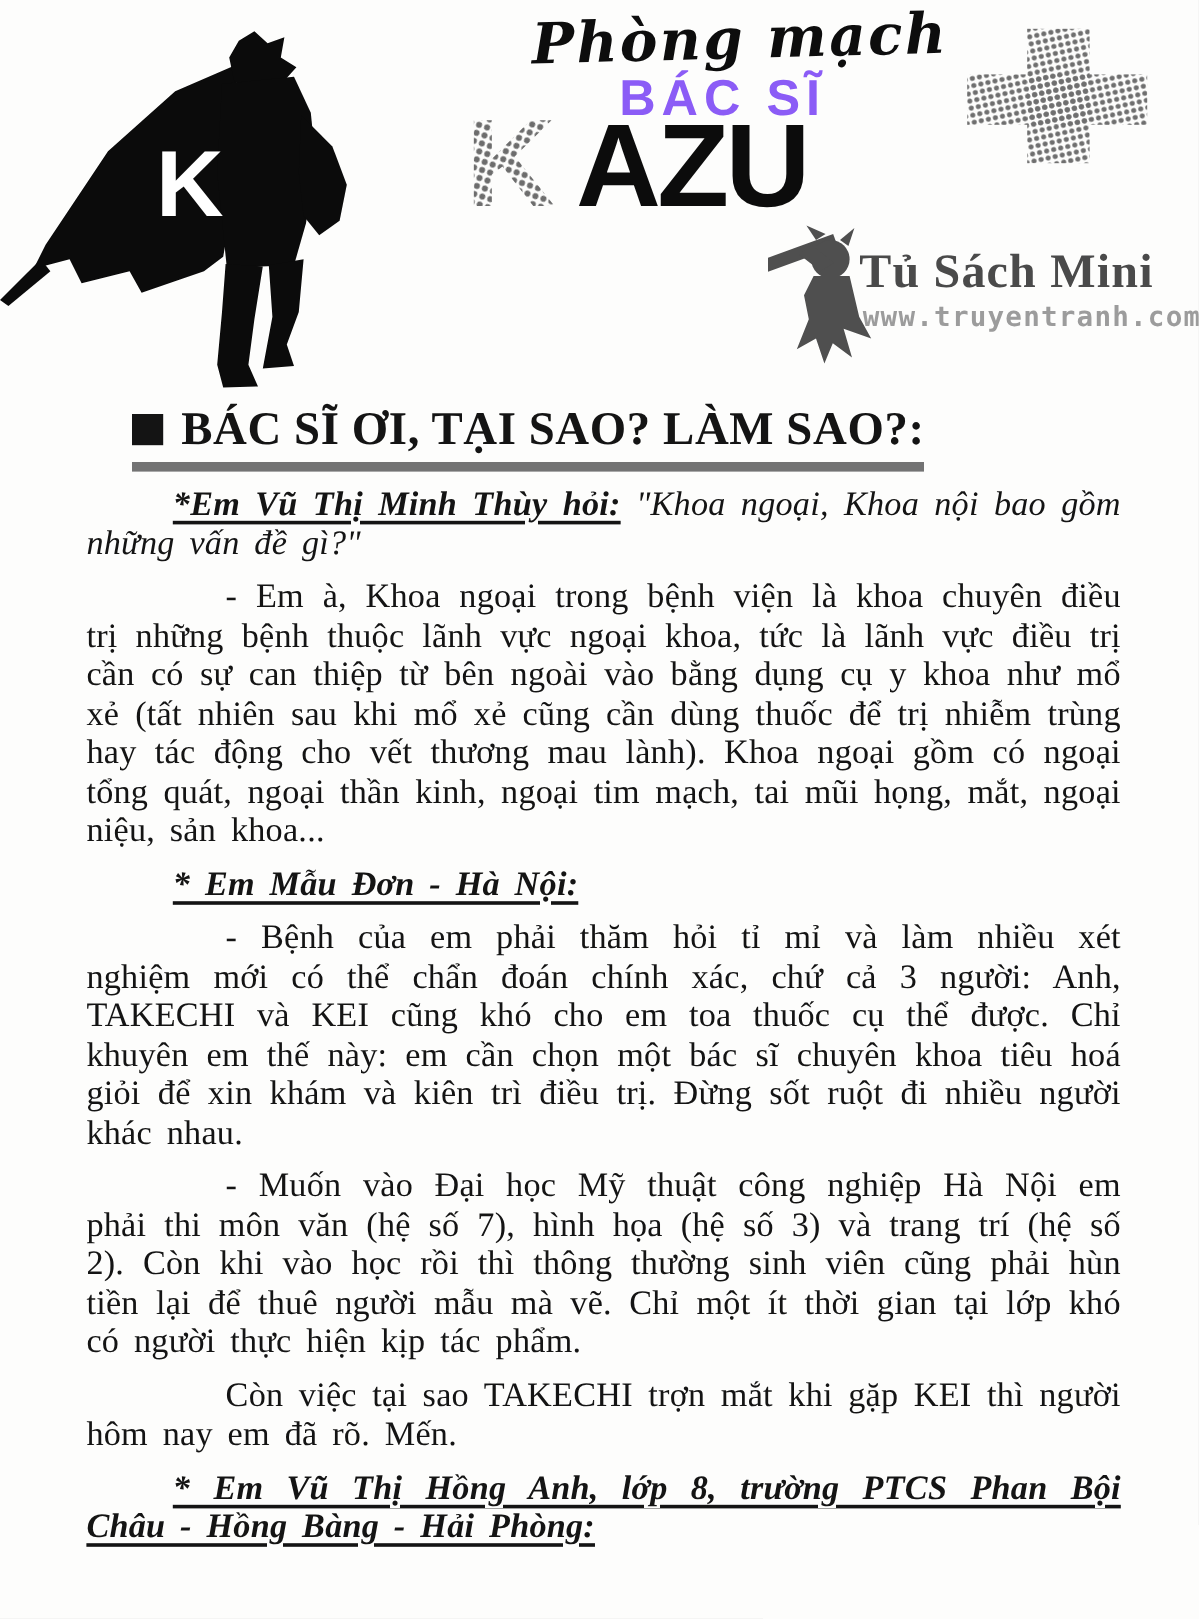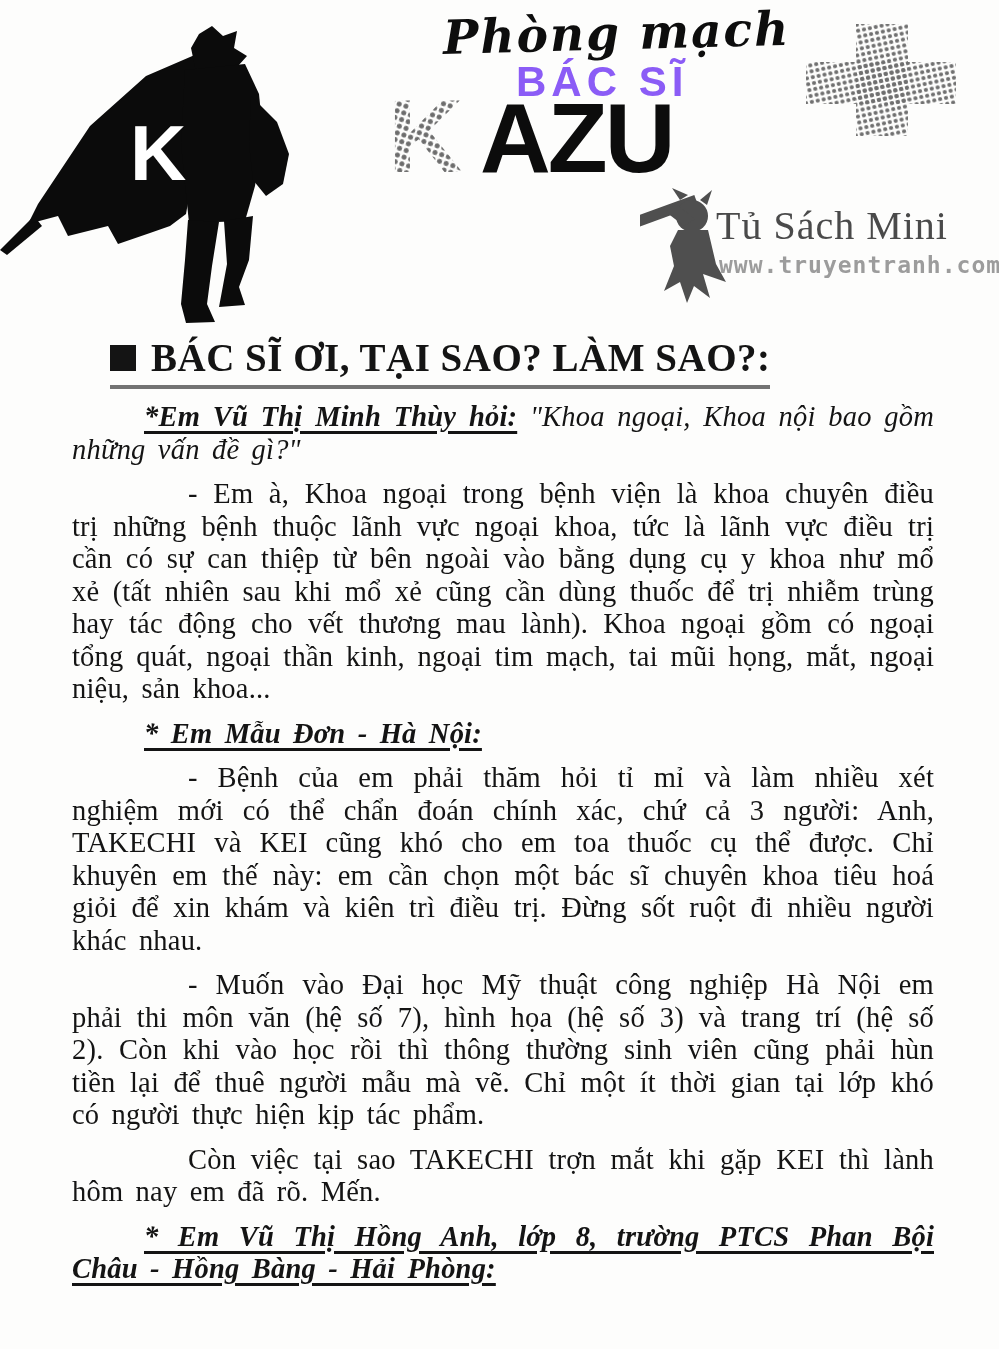--- a/index.html
+++ b/index.html
@@ -22,35 +22,35 @@
     position:absolute; left:516px; top:58px;
     font-family:"Liberation Sans", sans-serif; font-weight:900;
     font-size:42px; letter-spacing:5px; color:#8b5cf6; white-space:nowrap;
   }
   .kazu-svg { position:absolute; left:388px; top:82px; }
   .cross-svg { position:absolute; left:798px; top:22px; }
   .publisher { position:absolute; left:640px; top:186px; width:350px; height:120px; }
   .mascot-svg { position:absolute; left:0; top:0; }
   .pub-name {
     position:absolute; left:76px; top:16px;
-    font-family:"Liberation Serif", serif; font-weight:normal;
+    font-family:"Liberation Serif", serif; font-weight:bold;
     font-size:40px; color:#4a4a4a; white-space:nowrap; letter-spacing:1px;
   }
   .pub-site {
     position:absolute; left:79px; top:66px;
     font-family:"DejaVu Sans Mono", monospace; font-weight:bold;
     font-size:23px; color:#9c9c9c; letter-spacing:1px; white-space:nowrap;
   }
 
   
   .content { position:absolute; left:60px; top:336px; width:886px; }
   h2.heading { margin:0 0 9px 50px; font-size:39px; line-height:44px;
     font-weight:bold; letter-spacing:0.5px; }
   .hwrap { display:inline-flex; align-items:center; gap:15px;
-    border-bottom:4px solid #737373; padding-bottom:5px;text-align:right; }
+    border-bottom:8px solid #737373; padding-bottom:5px;text-align:right; }
   .sq { width:26px; height:26px; background:#141414; display:inline-block; flex:0 0 auto; }
 
   .content p { margin:12px; font-size:28.5px; line-height:32.5px;
     text-align:justify; word-spacing:5px; letter-spacing:0.2px; }
   p.a { text-indent:116px; }
   p.q { font-weight:bold; font-style:italic; text-indent:72px; }
   .ql { text-decoration:underline; text-decoration-thickness:3px; text-underline-offset:5px; }
   .qq { font-weight:normal; font-style:italic; }
 </style>
 </head>
@@ -134,20 +134,20 @@
     </p>
 
     <p class="a">- Em à, Khoa ngoại trong bệnh viện là khoa chuyên điều trị những bệnh thuộc lãnh vực ngoại khoa, tức là lãnh vực điều trị cần có sự can thiệp từ bên ngoài vào bằng dụng cụ y khoa như mổ xẻ (tất nhiên sau khi mổ xẻ cũng cần dùng thuốc để trị nhiễm trùng hay tác động cho vết thương mau lành). Khoa ngoại gồm có ngoại tổng quát, ngoại thần kinh, ngoại tim mạch, tai mũi họng, mắt, ngoại niệu, sản khoa...</p>
 
     <p class="q">
       <span class="ql">* Em Mẫu Đơn - Hà Nội:</span>
     </p>
 
     <p class="a">- Bệnh của em phải thăm hỏi tỉ mỉ và làm nhiều xét nghiệm mới có thể chẩn đoán chính xác, chứ cả 3 người: Anh, TAKECHI và KEI cũng khó cho em toa thuốc cụ thể được. Chỉ khuyên em thế này: em cần chọn một bác sĩ chuyên khoa tiêu hoá giỏi để xin khám và kiên trì điều trị. Đừng sốt ruột đi nhiều người khác nhau.</p>
     <p class="a">- Muốn vào Đại học Mỹ thuật công nghiệp Hà Nội em phải thi môn văn (hệ số 7), hình họa (hệ số 3) và trang trí (hệ số 2). Còn khi vào học rồi thì thông thường sinh viên cũng phải hùn tiền lại để thuê người mẫu mà vẽ. Chỉ một ít thời gian tại lớp khó có người thực hiện kịp tác phẩm.</p>
-    <p class="a">Còn việc tại sao TAKECHI trợn mắt khi gặp KEI thì lành hôm nay em đã rõ. Mến.</p>
+    <p class="a">Còn việc tại sao TAKECHI trợn mắt khi gặp KEI thì người hôm nay em đã rõ. Mến.</p>
 
     <p class="q">
       <span class="ql">* Em Vũ Thị Hồng Anh, lớp 8, trường PTCS Phan Bội Châu - Hồng Bàng - Hải Phòng:</span>
     </p>
 
   </div>
 </div>
 
 </body></html>

